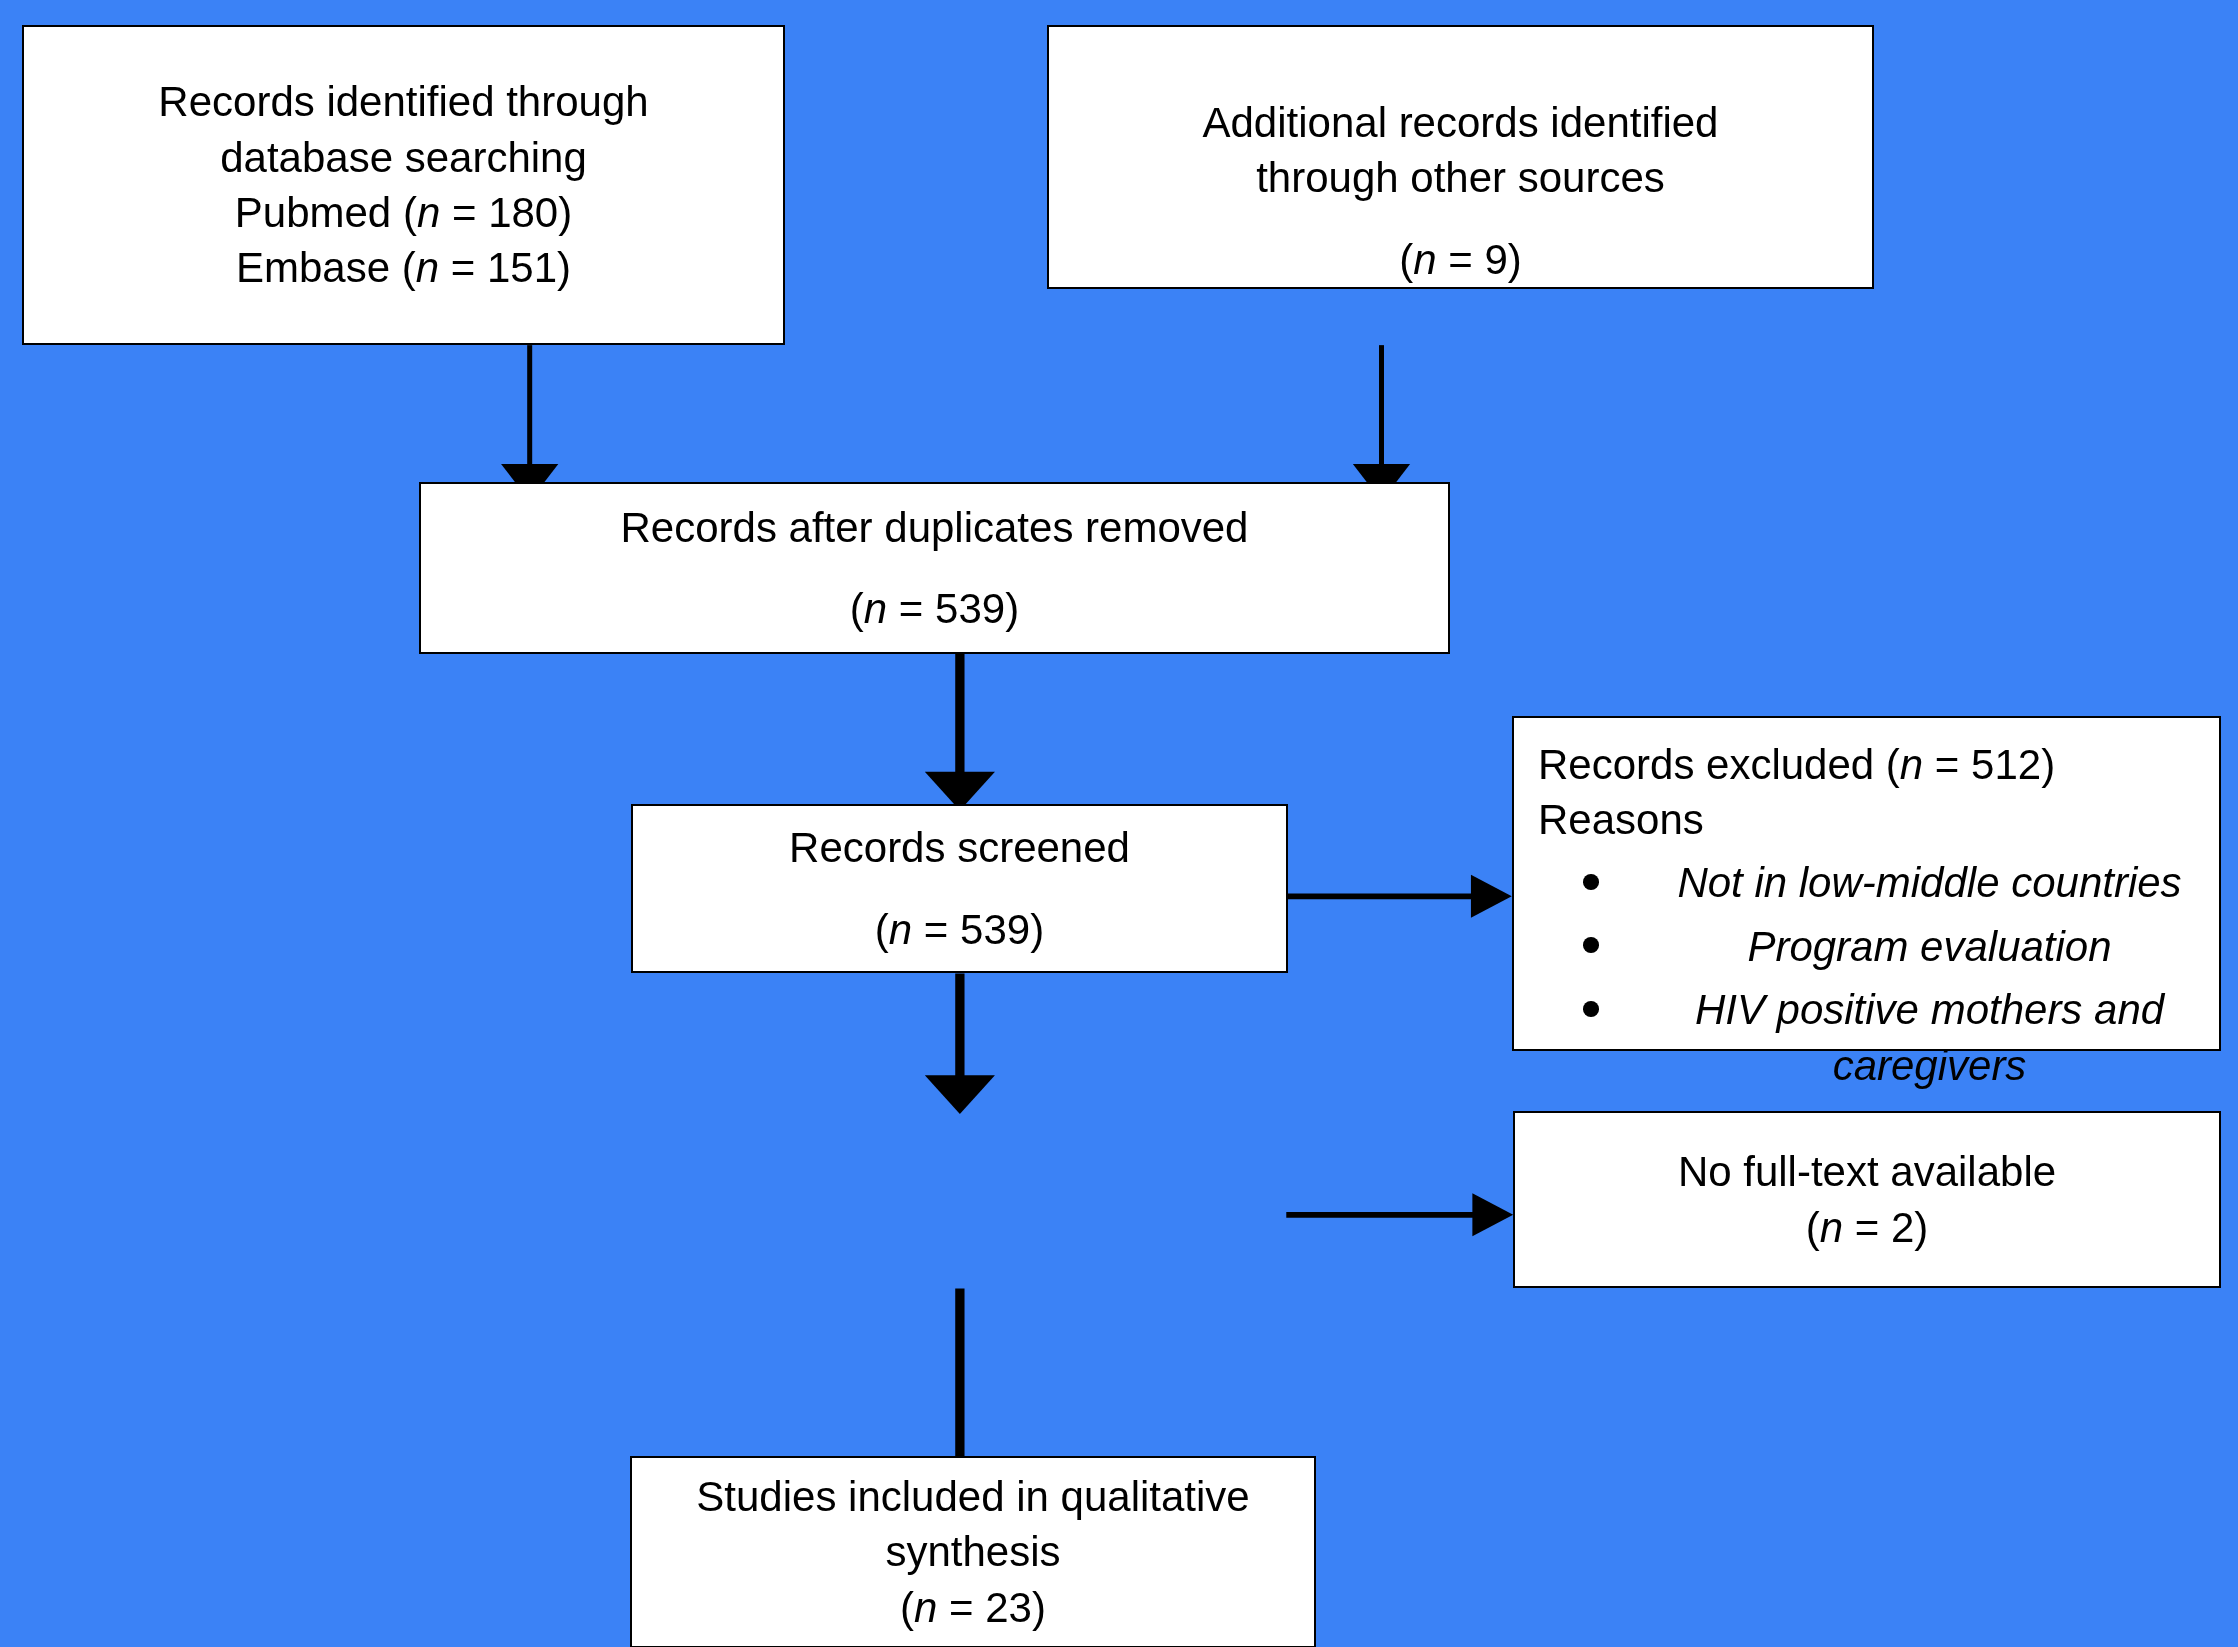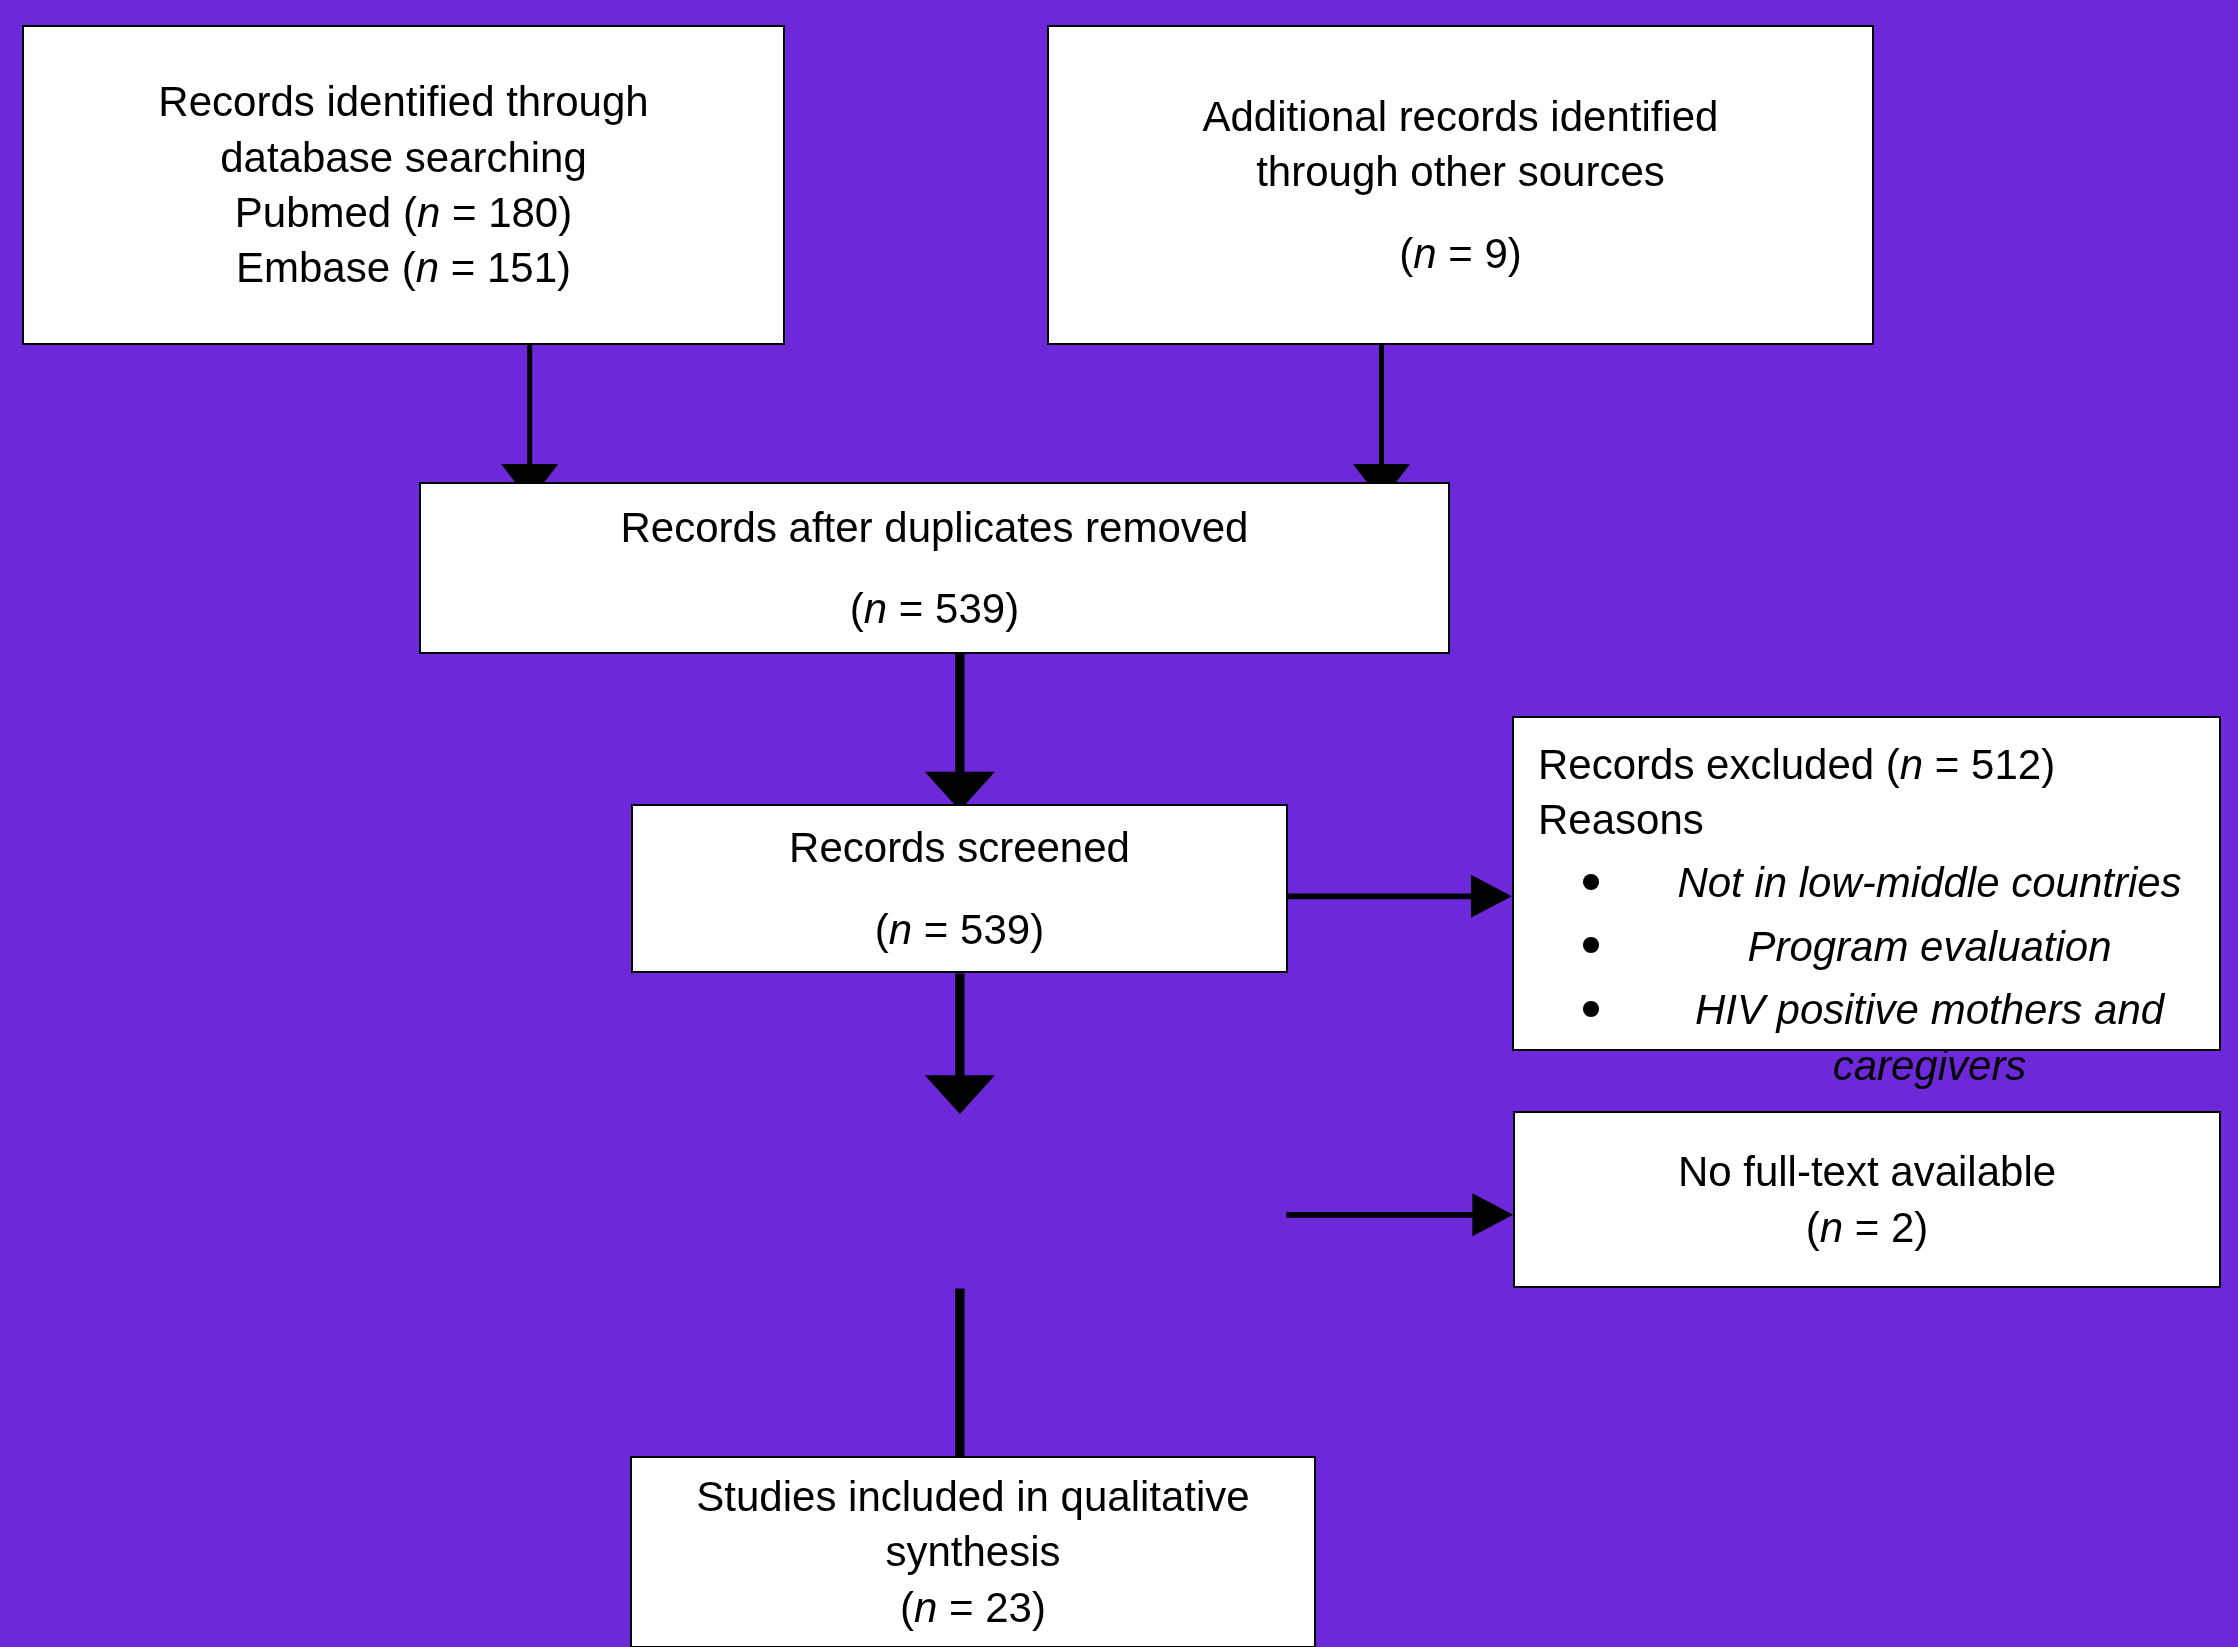--- a/index.html
+++ b/index.html
@@ -7,21 +7,21 @@
     padding: 0;
     background: #ffffff;
   }
   body {
     font-family: "Liberation Sans", sans-serif;
   }
   #diagram {
     position: relative;
     width: 2239px;
     height: 1648px;
-    background: #6d28d9;
+    background: #3b82f6;
     overflow: hidden;
   }
   .box {
     position: absolute;
     box-sizing: border-box;
     border: 2.9px solid #000000;
     background: #ffffff;
     display: flex;
     flex-direction: column;
     align-items: center;
@@ -133,21 +133,21 @@
     </g>
   </svg>
 
   <div class="box" style="left:22px; top:25px; width:763px; height:320px;">
     <div class="line">Records identified through</div>
     <div class="line">database searching</div>
     <div class="line"><span>Pubmed (</span><span class="ital">n</span><span> = </span><span>180</span><span>)</span></div>
     <div class="line"><span>Embase (</span><span class="ital">n</span><span> = </span><span>151</span><span>)</span></div>
   </div>
 
-  <div class="box" style="left:1047px; top:25px; width:827px; height:320px;">
+  <div class="box" style="left:1047px; top:25px; width:827px; height:264px;justify-content:flex-end;">
     <div class="line">Additional records identified</div>
     <div class="line">through other sources</div>
     <div class="gap-line"></div>
     <div class="line"><span>(</span><span class="ital">n</span><span> = </span><span>9</span><span>)</span></div>
   </div>
 
   <div class="box" style="left:419px; top:482px; width:1031px; height:172px;">
     <div class="line">Records after duplicates removed</div>
     <div class="gap-line"></div>
     <div class="line"><span>(</span><span class="ital">n</span><span> = </span><span>539</span><span>)</span></div>

